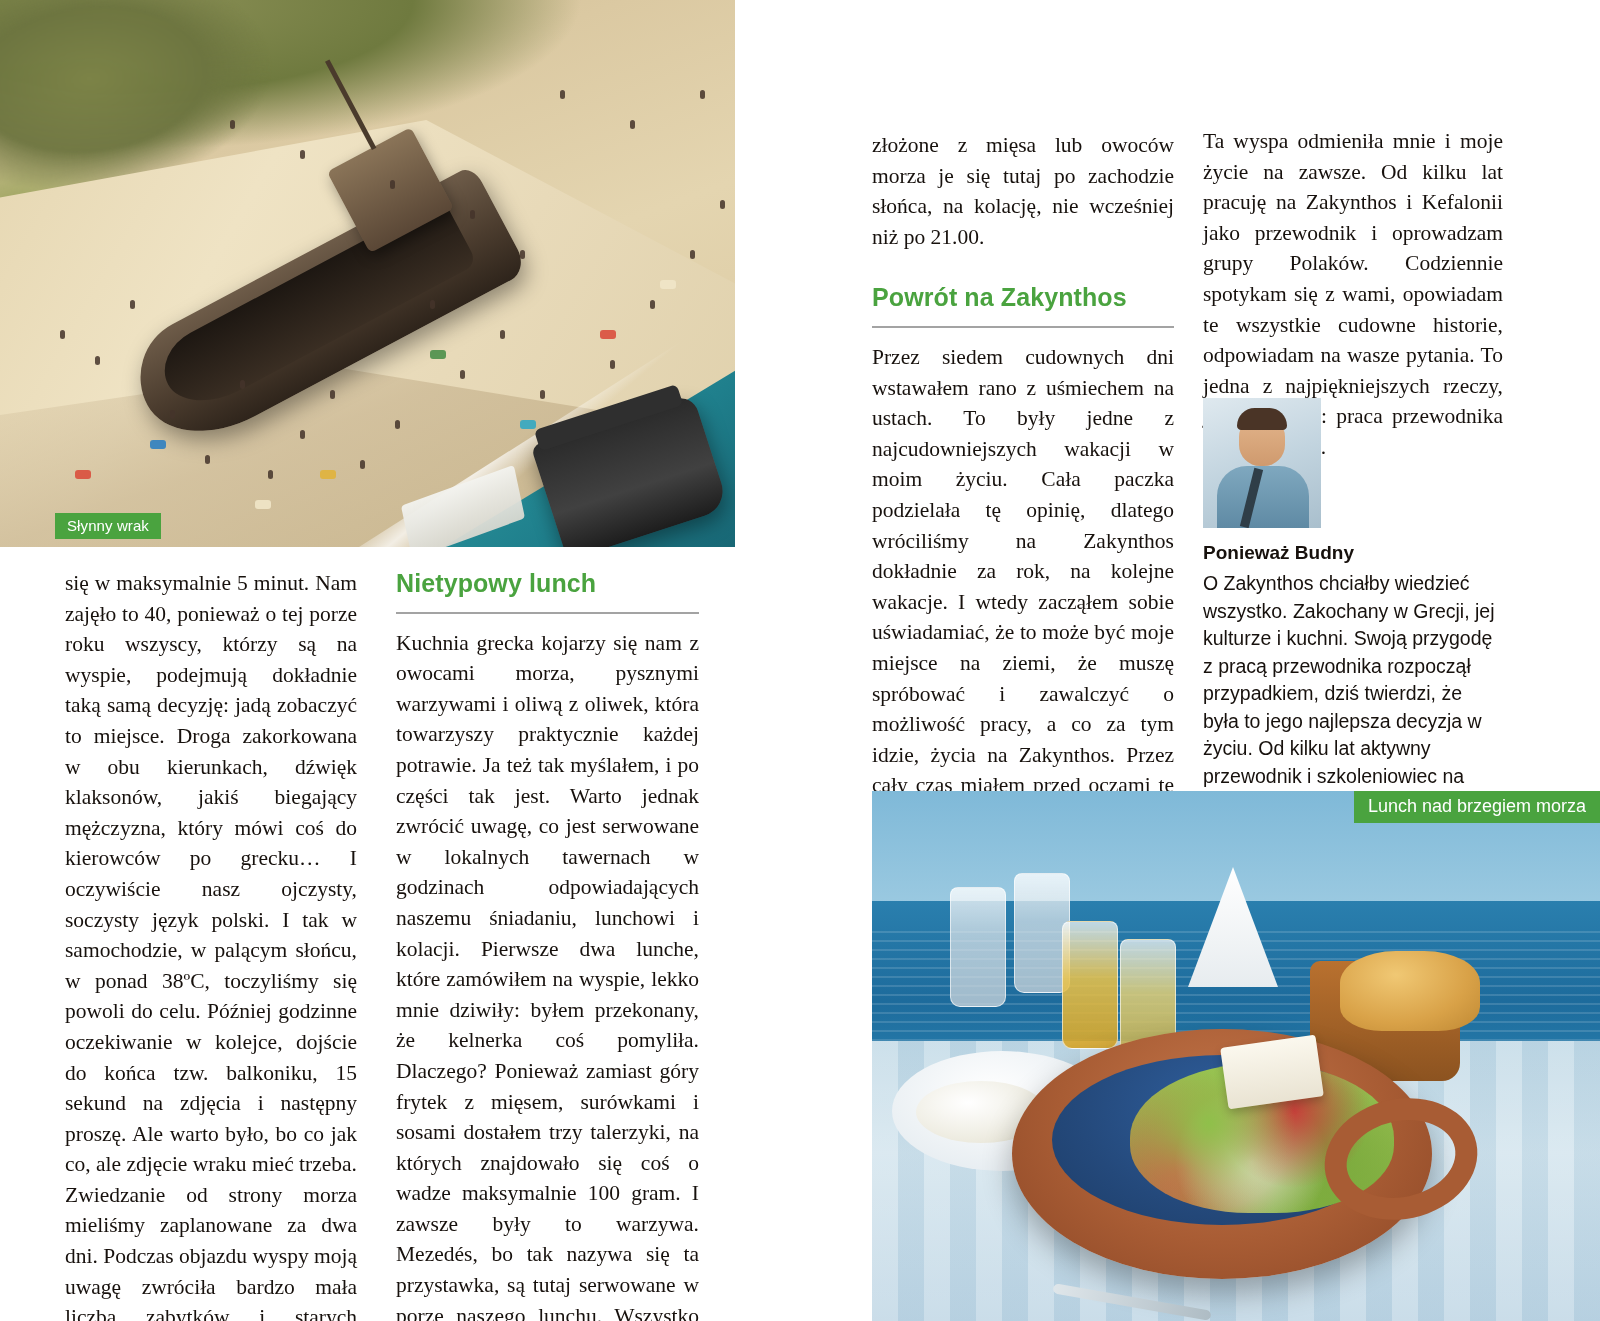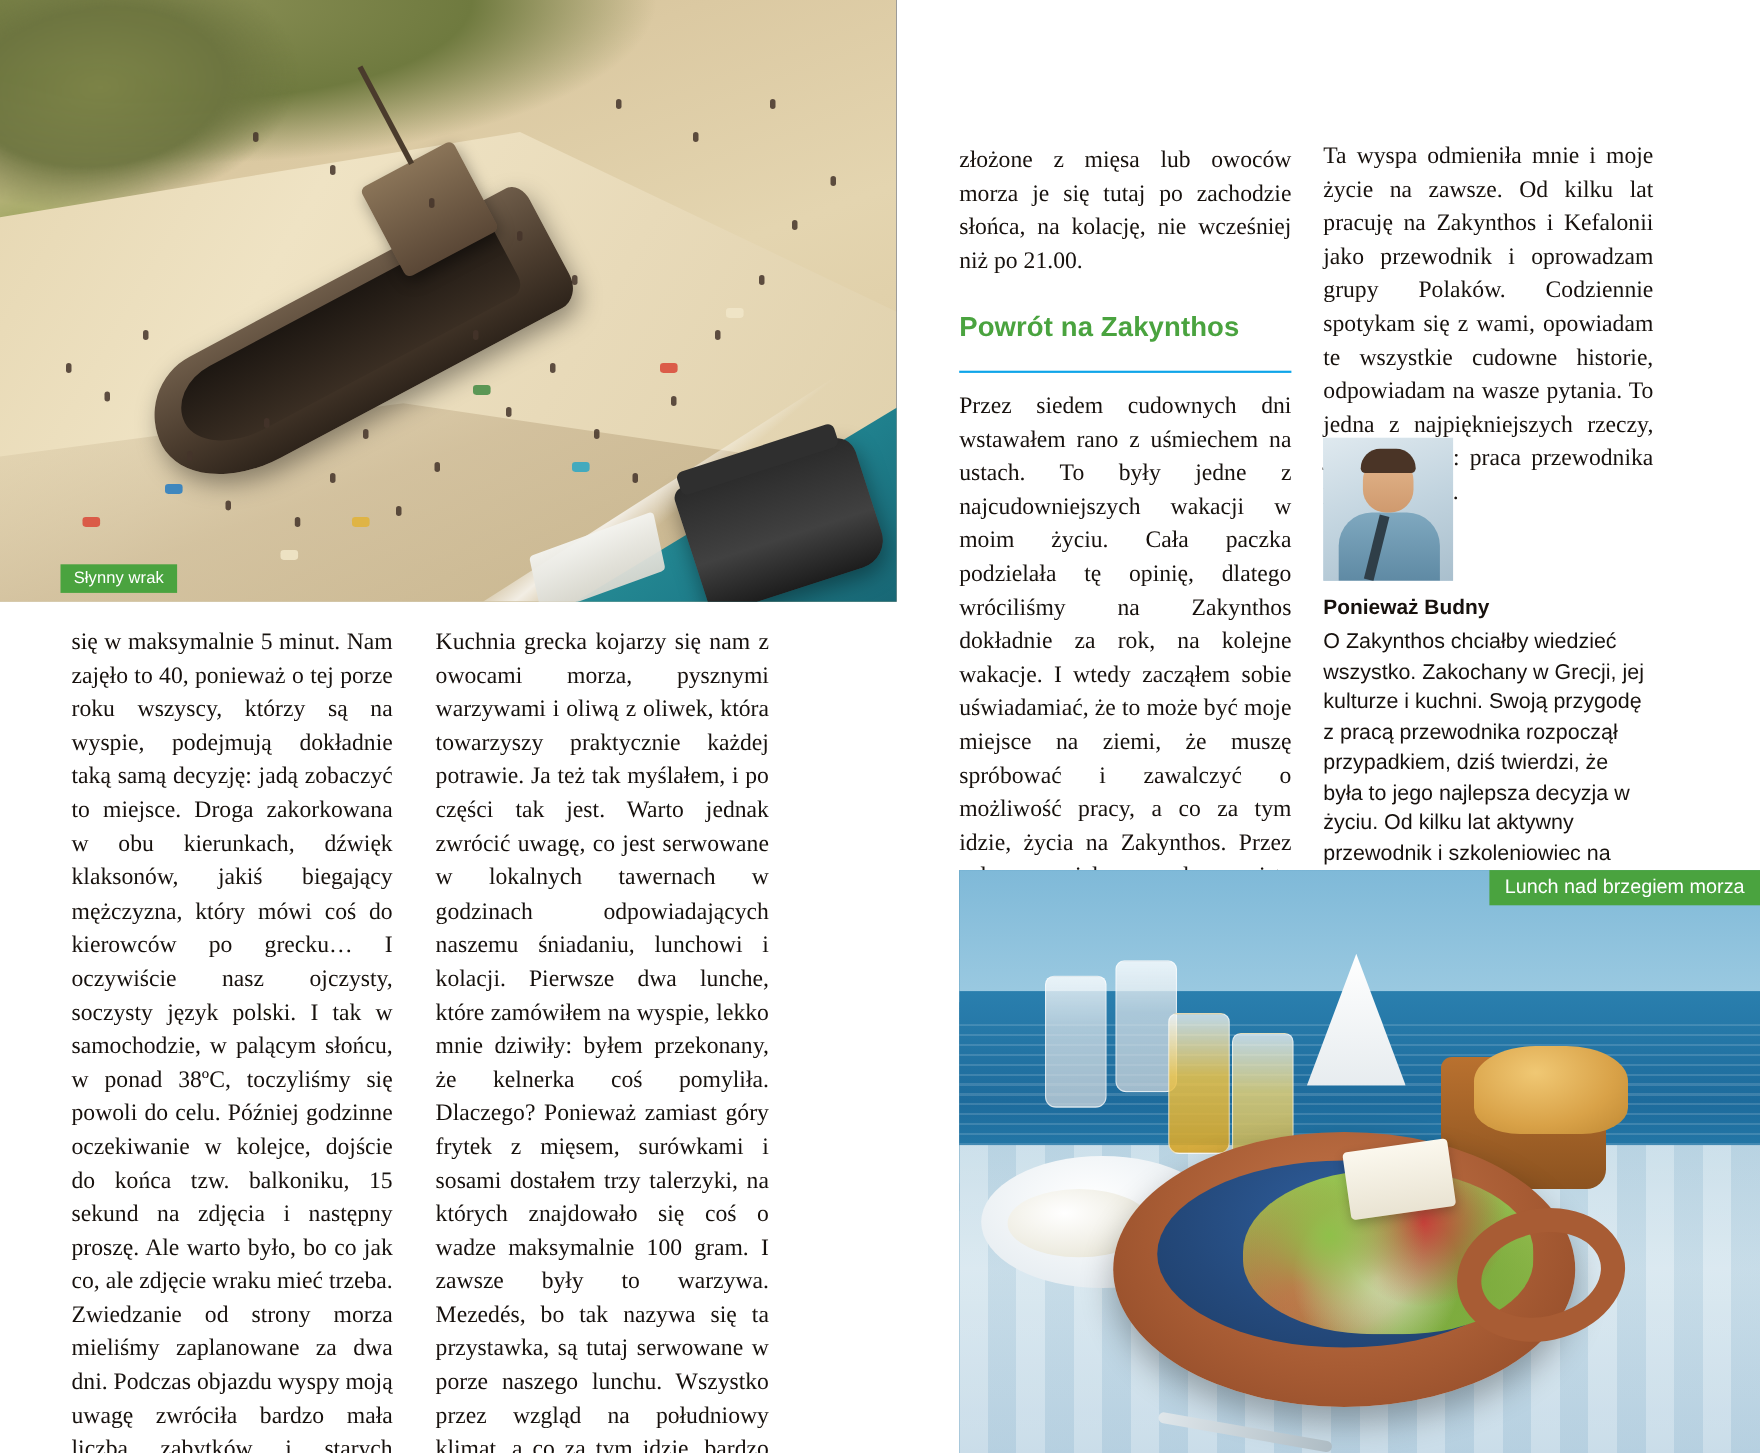--- a/index.html
+++ b/index.html
@@ -18,24 +18,24 @@
   .page {
     position: absolute;
     inset: 0;
   }
 
   
   .hero {
     position: absolute;
     left: 0;
     top: 0;
-    width: 815px;
+    width: 735px;
     height: 547px;
     overflow: hidden;
-    background: #0f172a;
+    background: #7f1d1d;
     text-align: right;
   }
   .hero-sky {
     position: absolute;
     inset: 0;
     background:
       radial-gradient(ellipse 700px 240px at 20% 0%, #8a8f55 0%, #6f7a3f 38%, rgba(111,122,63,0) 62%),
       linear-gradient(160deg, #cdb98f 0%, #dbc9a2 28%, #e4d5b0 55%, #d8c59c 100%);
   }
   .hero-dune {
@@ -202,22 +202,22 @@
     width: 300px;
   }
 
   .heading {
     font-family: "Liberation Sans", sans-serif;
     font-weight: 700;
     color: #4aa33f;
     font-size: 25px;
     letter-spacing: .1px;
     margin: 0 0 14px 0;
-    padding-bottom: 24px;
-    border-bottom: 2px solid #0ea5e9;
+    padding-bottom: 13px;
+    border-bottom: 2px solid #a3a3a3;
   }
   #col2 .heading {
     margin-top: 0;
   }
   .spacer-before-heading {
     height: 30px;
   }
 
   
   .author {
@@ -500,20 +500,21 @@
     <div class="hero-boat"></div>
 
     <div class="hero-caption">Słynny wrak</div>
   </div>
 
   <div class="col" id="col1">
     <p>się w maksymalnie 5 minut. Nam zajęło to 40, ponieważ o tej porze roku wszyscy, którzy są na wyspie, podejmują dokładnie taką samą decyzję: jadą zobaczyć to miejsce. Droga zakorkowana w obu kierunkach, dźwięk klaksonów, jakiś biegający mężczyzna, który mówi coś do kierowców po grecku… I oczywiście nasz ojczysty, soczysty język polski. I tak w samochodzie, w palącym słońcu, w ponad 38ºC, toczyliśmy się powoli do celu. Później godzinne oczekiwanie w kolejce, dojście do końca tzw. balkoniku, 15 sekund na zdjęcia i następny proszę. Ale warto było, bo co jak co, ale zdjęcie wraku mieć trzeba. Zwiedzanie od strony morza mieliśmy zaplanowane za dwa dni. Podczas objazdu wyspy moją uwagę zwróciła bardzo mała liczba zabytków i starych domów. Później doczytałem, że w 1953 r. w sierpniu Zakynthos została zniszczona przez trzęsienie ziemi o sile 7,2 w skali Richtera.</p>
   </div>
 
   <div class="col" id="col2">
+    <h2 class="heading">Nietypowy lunch</h2>
     <p>Kuchnia grecka kojarzy się nam z owocami morza, pysznymi warzywami i oliwą z oliwek, która towarzyszy praktycznie każdej potrawie. Ja też tak myślałem, i po części tak jest. Warto jednak zwrócić uwagę, co jest serwowane w lokalnych tawernach w godzinach odpowiadających naszemu śniadaniu, lunchowi i kolacji. Pierwsze dwa lunche, które zamówiłem na wyspie, lekko mnie dziwiły: byłem przekonany, że kelnerka coś pomyliła. Dlaczego? Ponieważ zamiast góry frytek z mięsem, surówkami i sosami dostałem trzy talerzyki, na których znajdowało się coś o wadze maksymalnie 100 gram. I zawsze były to warzywa. Mezedés, bo tak nazywa się ta przystawka, są tutaj serwowane w porze naszego lunchu. Wszystko przez wzgląd na południowy klimat, a co za tym idzie, bardzo wysokie temperatury. Duże i treściwe obiady</p>
   </div>
 
   <div class="col" id="col3">
     <p>złożone z mięsa lub owoców morza je się tutaj po zachodzie słońca, na kolację, nie wcześniej niż po 21.00.</p>
     <div class="spacer-before-heading"></div>
     <h2 class="heading">Powrót na Zakynthos</h2>
     <p>Przez siedem cudownych dni wstawałem rano z uśmiechem na ustach. To były jedne z najcudowniejszych wakacji w moim życiu. Cała paczka podzielała tę opinię, dlatego wróciliśmy na Zakynthos dokładnie za rok, na kolejne wakacje. I wtedy zacząłem sobie uświadamiać, że to może być moje miejsce na ziemi, że muszę spróbować i zawalczyć o możliwość pracy, a co za tym idzie, życia na Zakynthos. Przez cały czas miałem przed oczami te cudowne miejsca, błękitną wodę i uśmiechniętych, bardzo przyjaźnie nastawionych Greków, mieszkańców wyspy, którzy witali nas w każdym odwiedzonym sklepie, tawernie czy kawiarni jak członków rodziny.</p>
   </div>
 

